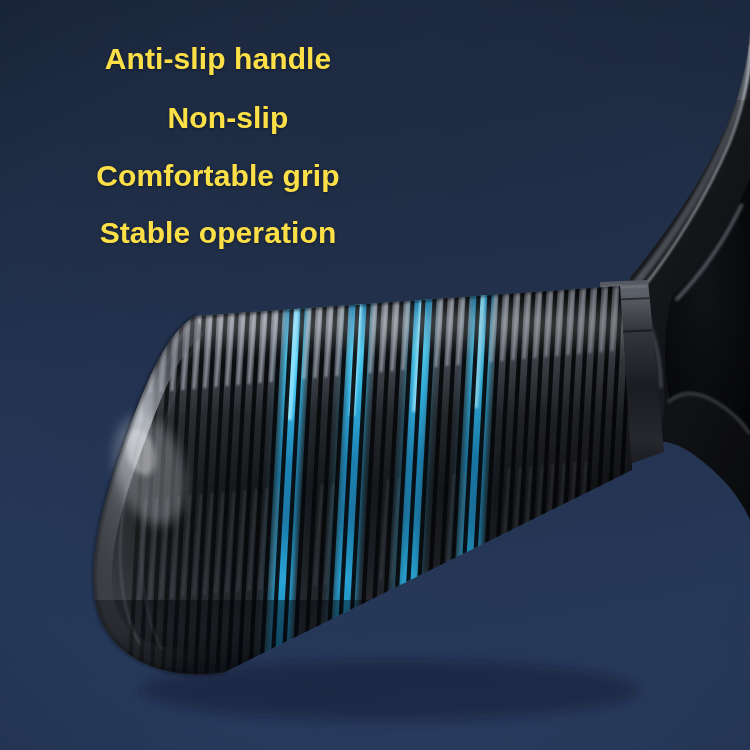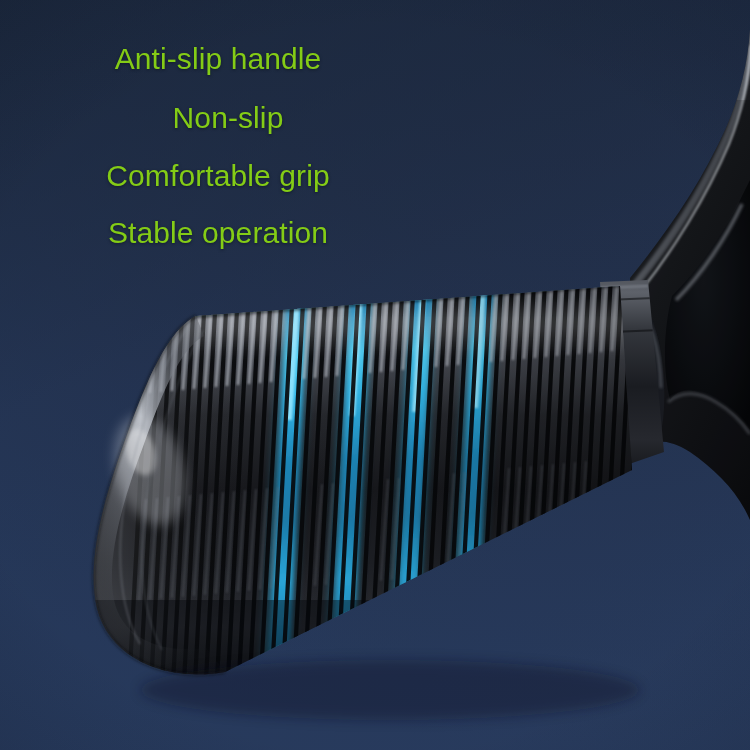--- a/index.html
+++ b/index.html
@@ -39,23 +39,23 @@
   
   .feature-list {
     position: absolute;
     left: 0;
     top: 44px;
     width: 436px;
     text-align: center;
     z-index: 40;
   }
   .feature-line {
-    color: #84cc16;
+    color: #fde047;
     font-size: 30px;
-    font-weight: 400;
+    font-weight: 700;
     letter-spacing: 0.1px;
     line-height: 1;
     white-space: nowrap;
     text-shadow: 0 1px 3px rgba(8,14,26,0.55);
   }
   .fl-1 { margin-bottom: 29px; }
   .fl-2 { margin-bottom: 28px; margin-left: 20px; }
   .fl-3 { margin-bottom: 27px; }
   .fl-4 { margin-bottom: 0; }
 

